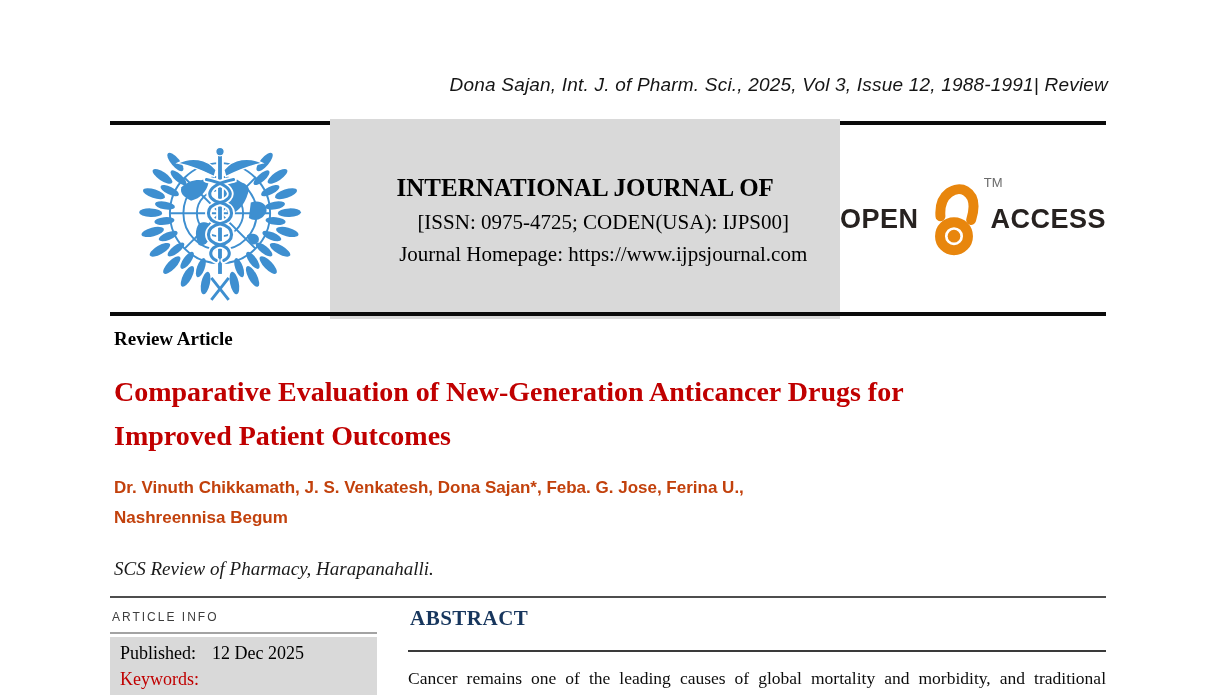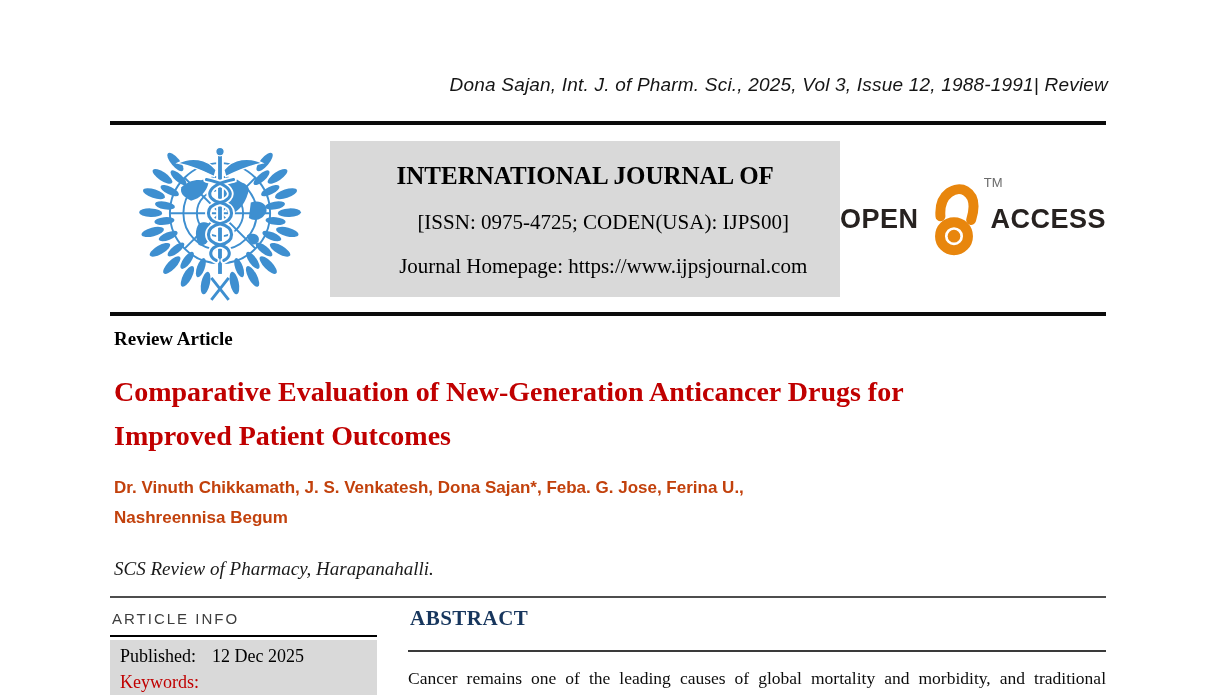--- a/index.html
+++ b/index.html
@@ -19,22 +19,22 @@
   
   .rule-thick{left:110px;width:996px;height:4px;background:#0b0b0b;}
   .rule1{top:121px;}
   .rule2{top:312px;}
   .rule-thin{left:110px;width:996px;height:2px;background:#4d4d4d;top:596px;}
 
   
   .masthead{top:129px;left:110px;width:996px;height:180px;display:flex;align-items:center;}
   .logo-wrap{width:228px;height:176px;display:flex;align-items:center;justify-content:center;}
   .mast-box{
-    width:527px;height:156px;background:#d9d9d9;text-align:center;
-    display:flex;flex-direction:column;justify-content:center;padding:0;gap:12px;
+    width:527px;height:200px;background:#d9d9d9;text-align:center;
+    display:flex;flex-direction:column;justify-content:center;padding:0;
   }
   .jtitle{font-weight:bold;font-size:25px;line-height:37px;color:#000;}
   .jmeta{font-size:21px;line-height:32px;color:#000;margin-left:36px;}
   .oa-wrap{flex:1;display:flex;align-items:center;justify-content:center;gap:8px;}
   .oa-word{font-family:"Liberation Sans", sans-serif;font-weight:bold;font-size:27px;color:#272220;letter-spacing:.5px;}
   .oa-lock{position:relative;width:56px;height:80px;}
   .oa-tm{
     position:absolute;top:-4px;right:-20px;
     font-family:"Liberation Sans", sans-serif;font-size:13px;color:#6b6b6b;letter-spacing:0;
   }
@@ -45,22 +45,22 @@
   .title-l1{top:370px;}
   .title-l2{top:414px;}
   .authors{left:114px;font-family:"Liberation Sans", sans-serif;font-weight:bold;font-size:17px;line-height:30px;color:#c2410c;}
   .authors-l1{top:473px;}
   .authors-l2{top:503px;}
   .affiliation{top:558px;left:114px;font-style:italic;font-size:19px;color:#1a1a1a;}
 
   
   .left-col{top:608px;left:110px;width:267px;}
   .info-heading{
-    font-family:"Liberation Sans", sans-serif;font-size:15px;color:#3d3d3d;
-    letter-spacing:2px;padding:2px 0 8px 2px;border-bottom:2px solid #000000;
+    font-family:"Liberation Sans", sans-serif;font-size:12px;color:#3d3d3d;
+    letter-spacing:2px;padding:2px 0 8px 2px;border-bottom:2px solid #a3a3a3;
   }
   .info-gray{background:#d9d9d9;margin-top:3px;padding:6px 10px 80px 10px;}
   .pub-row{font-size:18px;color:#000;}
   .pub-value{margin-left:16px;}
   .kw-label{font-size:18px;color:#C00000;margin-top:5px;}
 
   .right-col{top:606px;left:408px;width:698px;}
   .abstract-heading{
     font-weight:bold;font-size:21px;color:#17365D;letter-spacing:.5px;
     padding:0 0 19px 2px;border-bottom:2px solid #3a3a3a;

